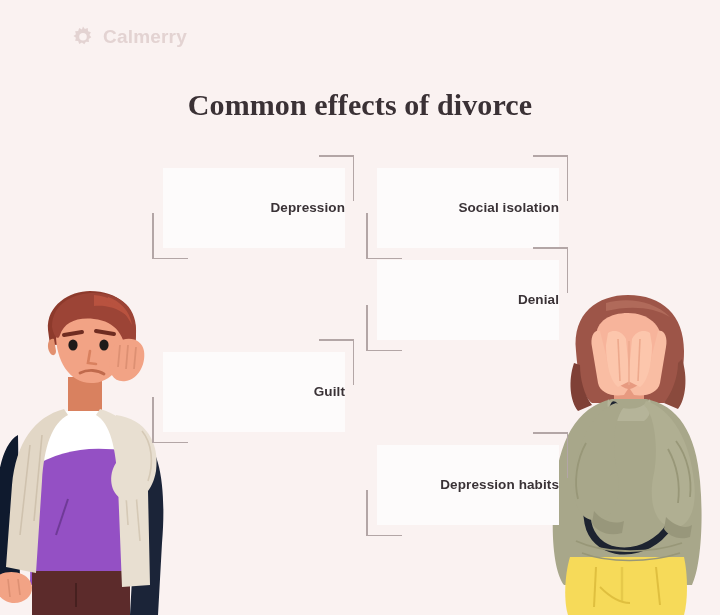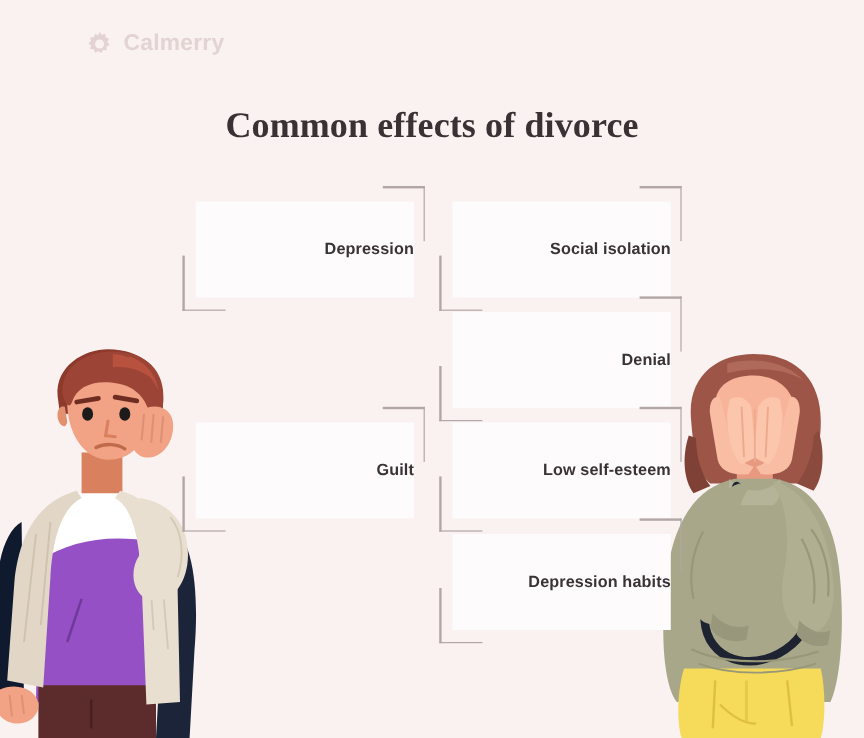--- a/index.html
+++ b/index.html
@@ -243,33 +243,20 @@
     <span class="bk tr">
         <span class="h"></span>
         <span class="v"></span>
       </span>
     <span class="bk bl">
         <span class="h"></span>
         <span class="v"></span>
       </span>
   </div>
 
-  <div class="cell col1 row2">
-    <div class="card">
-      <span class="ln">Low self-esteem</span>
-    </div>
-    <span class="bk tr">
-        <span class="h"></span>
-        <span class="v"></span>
-      </span>
-    <span class="bk bl">
-        <span class="h"></span>
-        <span class="v"></span>
-      </span>
-  </div>
 
 
   <div class="cell col1 row3">
     <div class="card">
       <span class="ln">Depression habits</span>
     </div>
     <span class="bk tr">
         <span class="h"></span>
         <span class="v"></span>
       </span>

